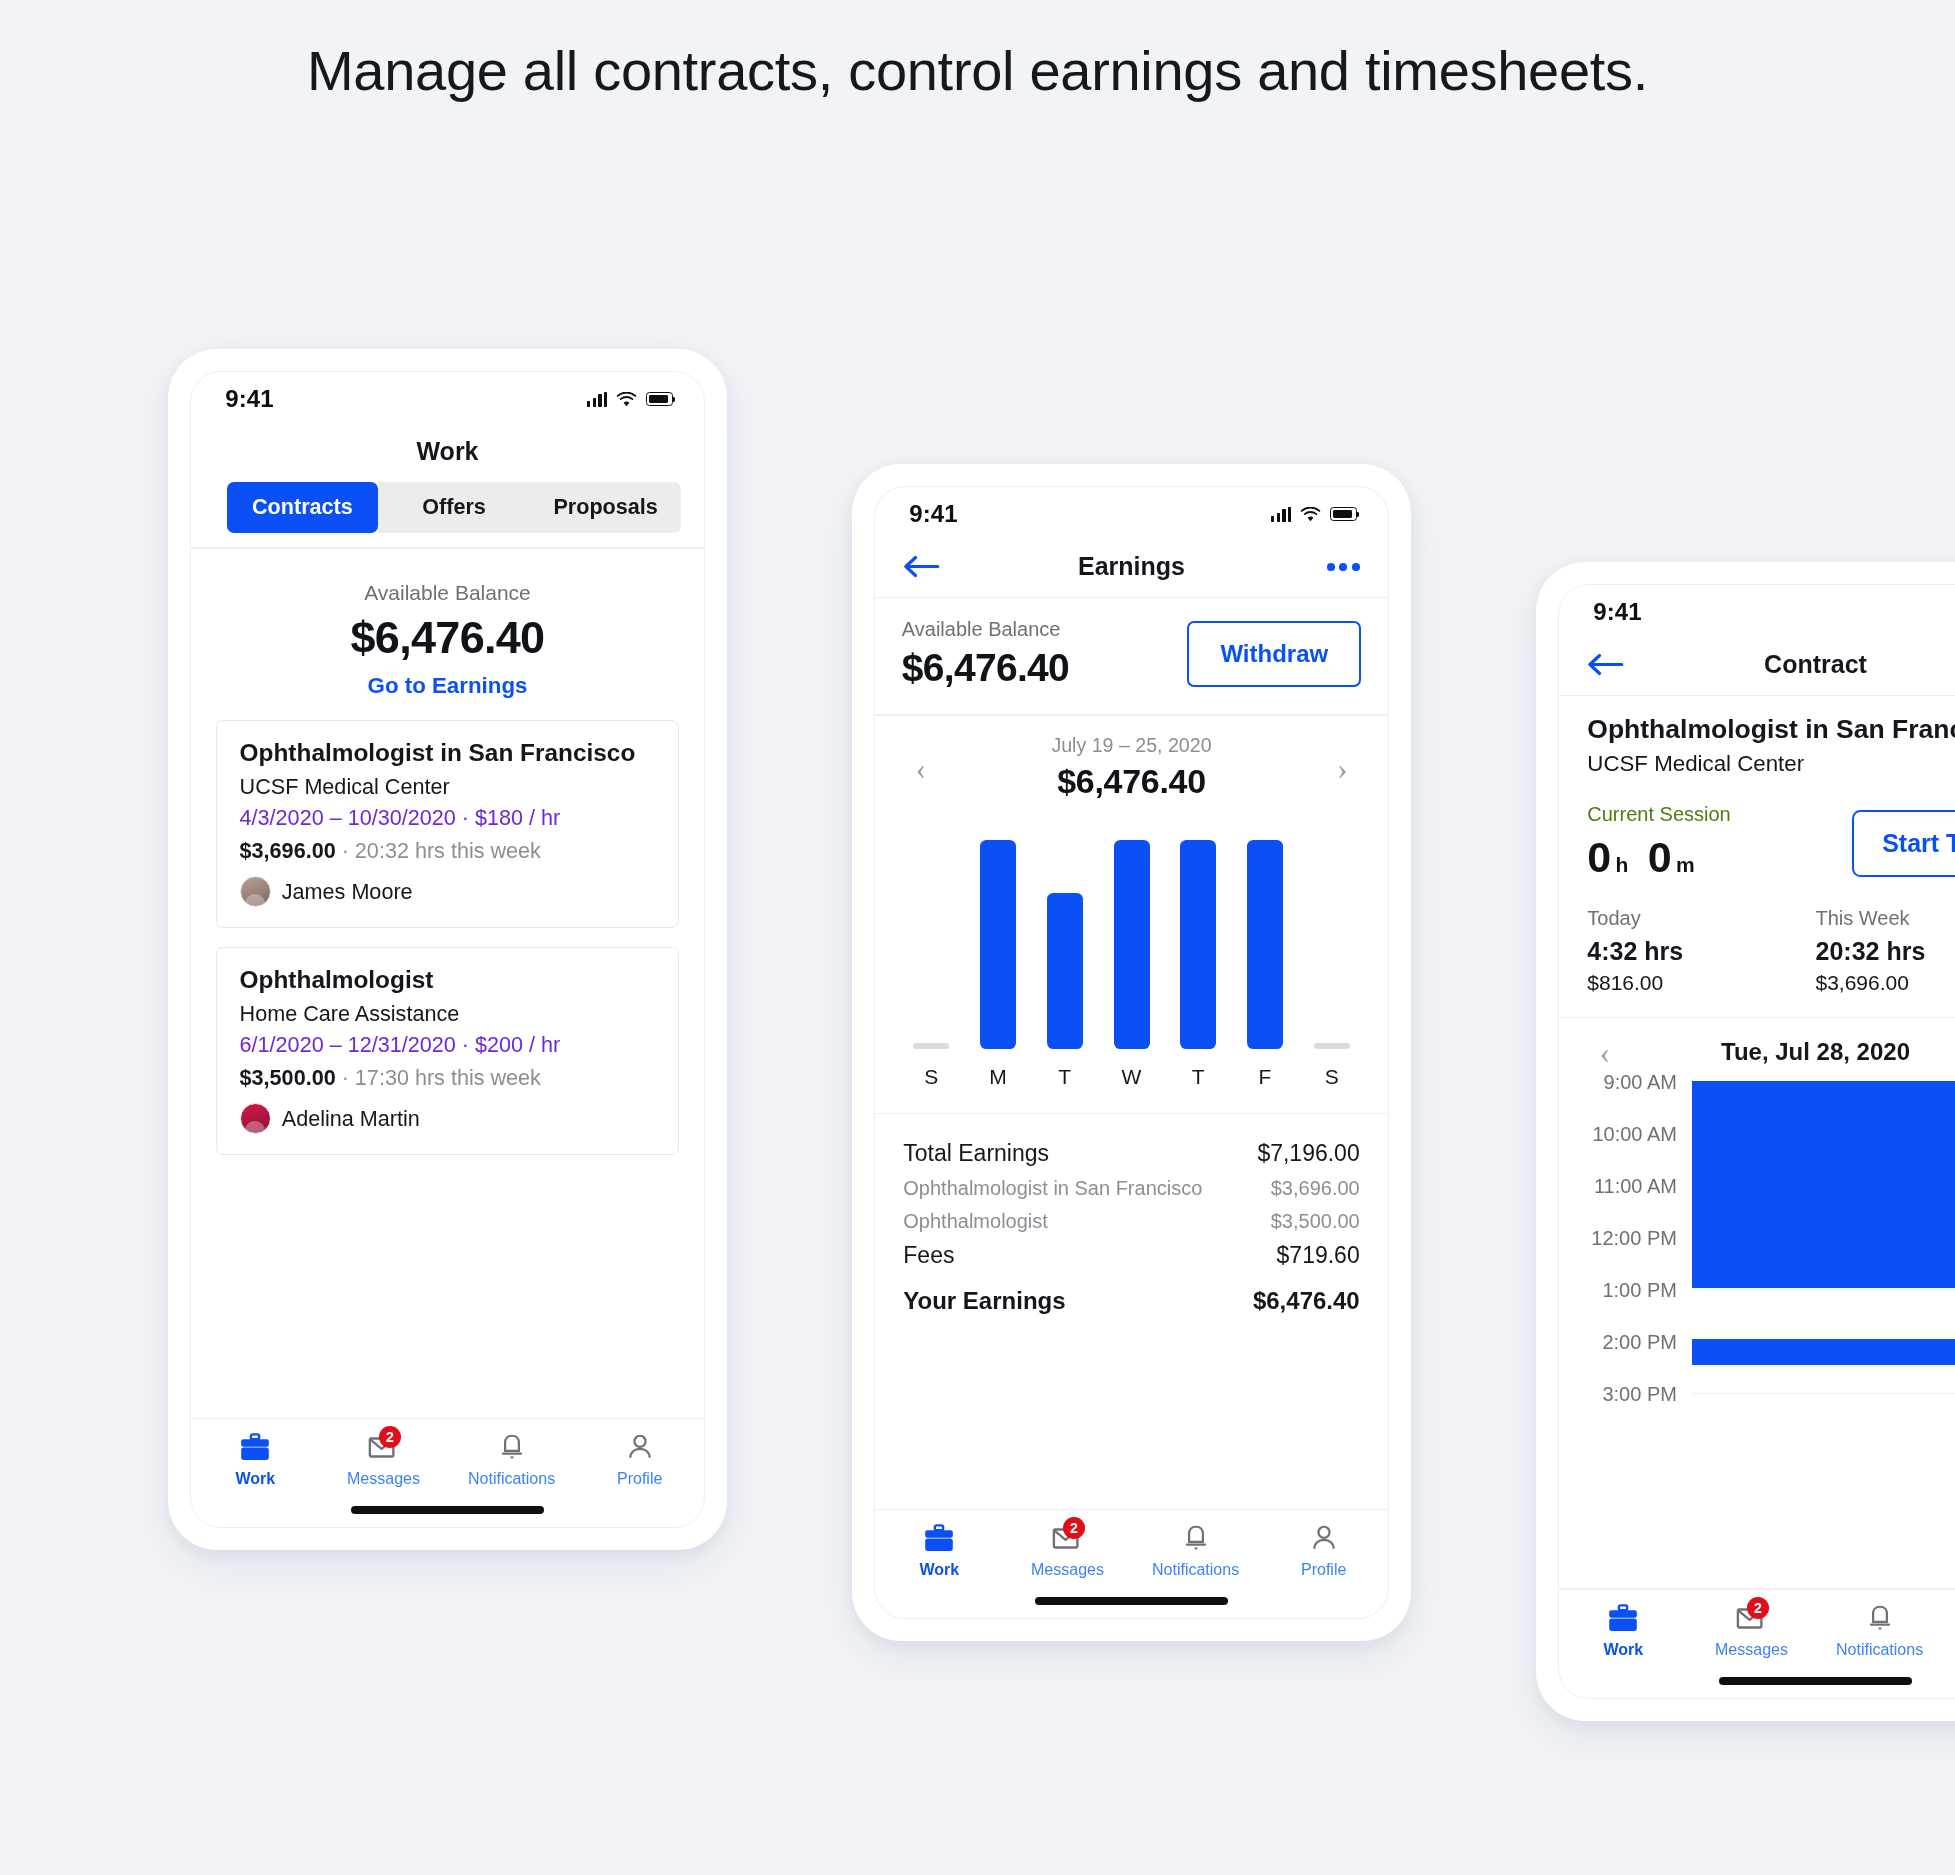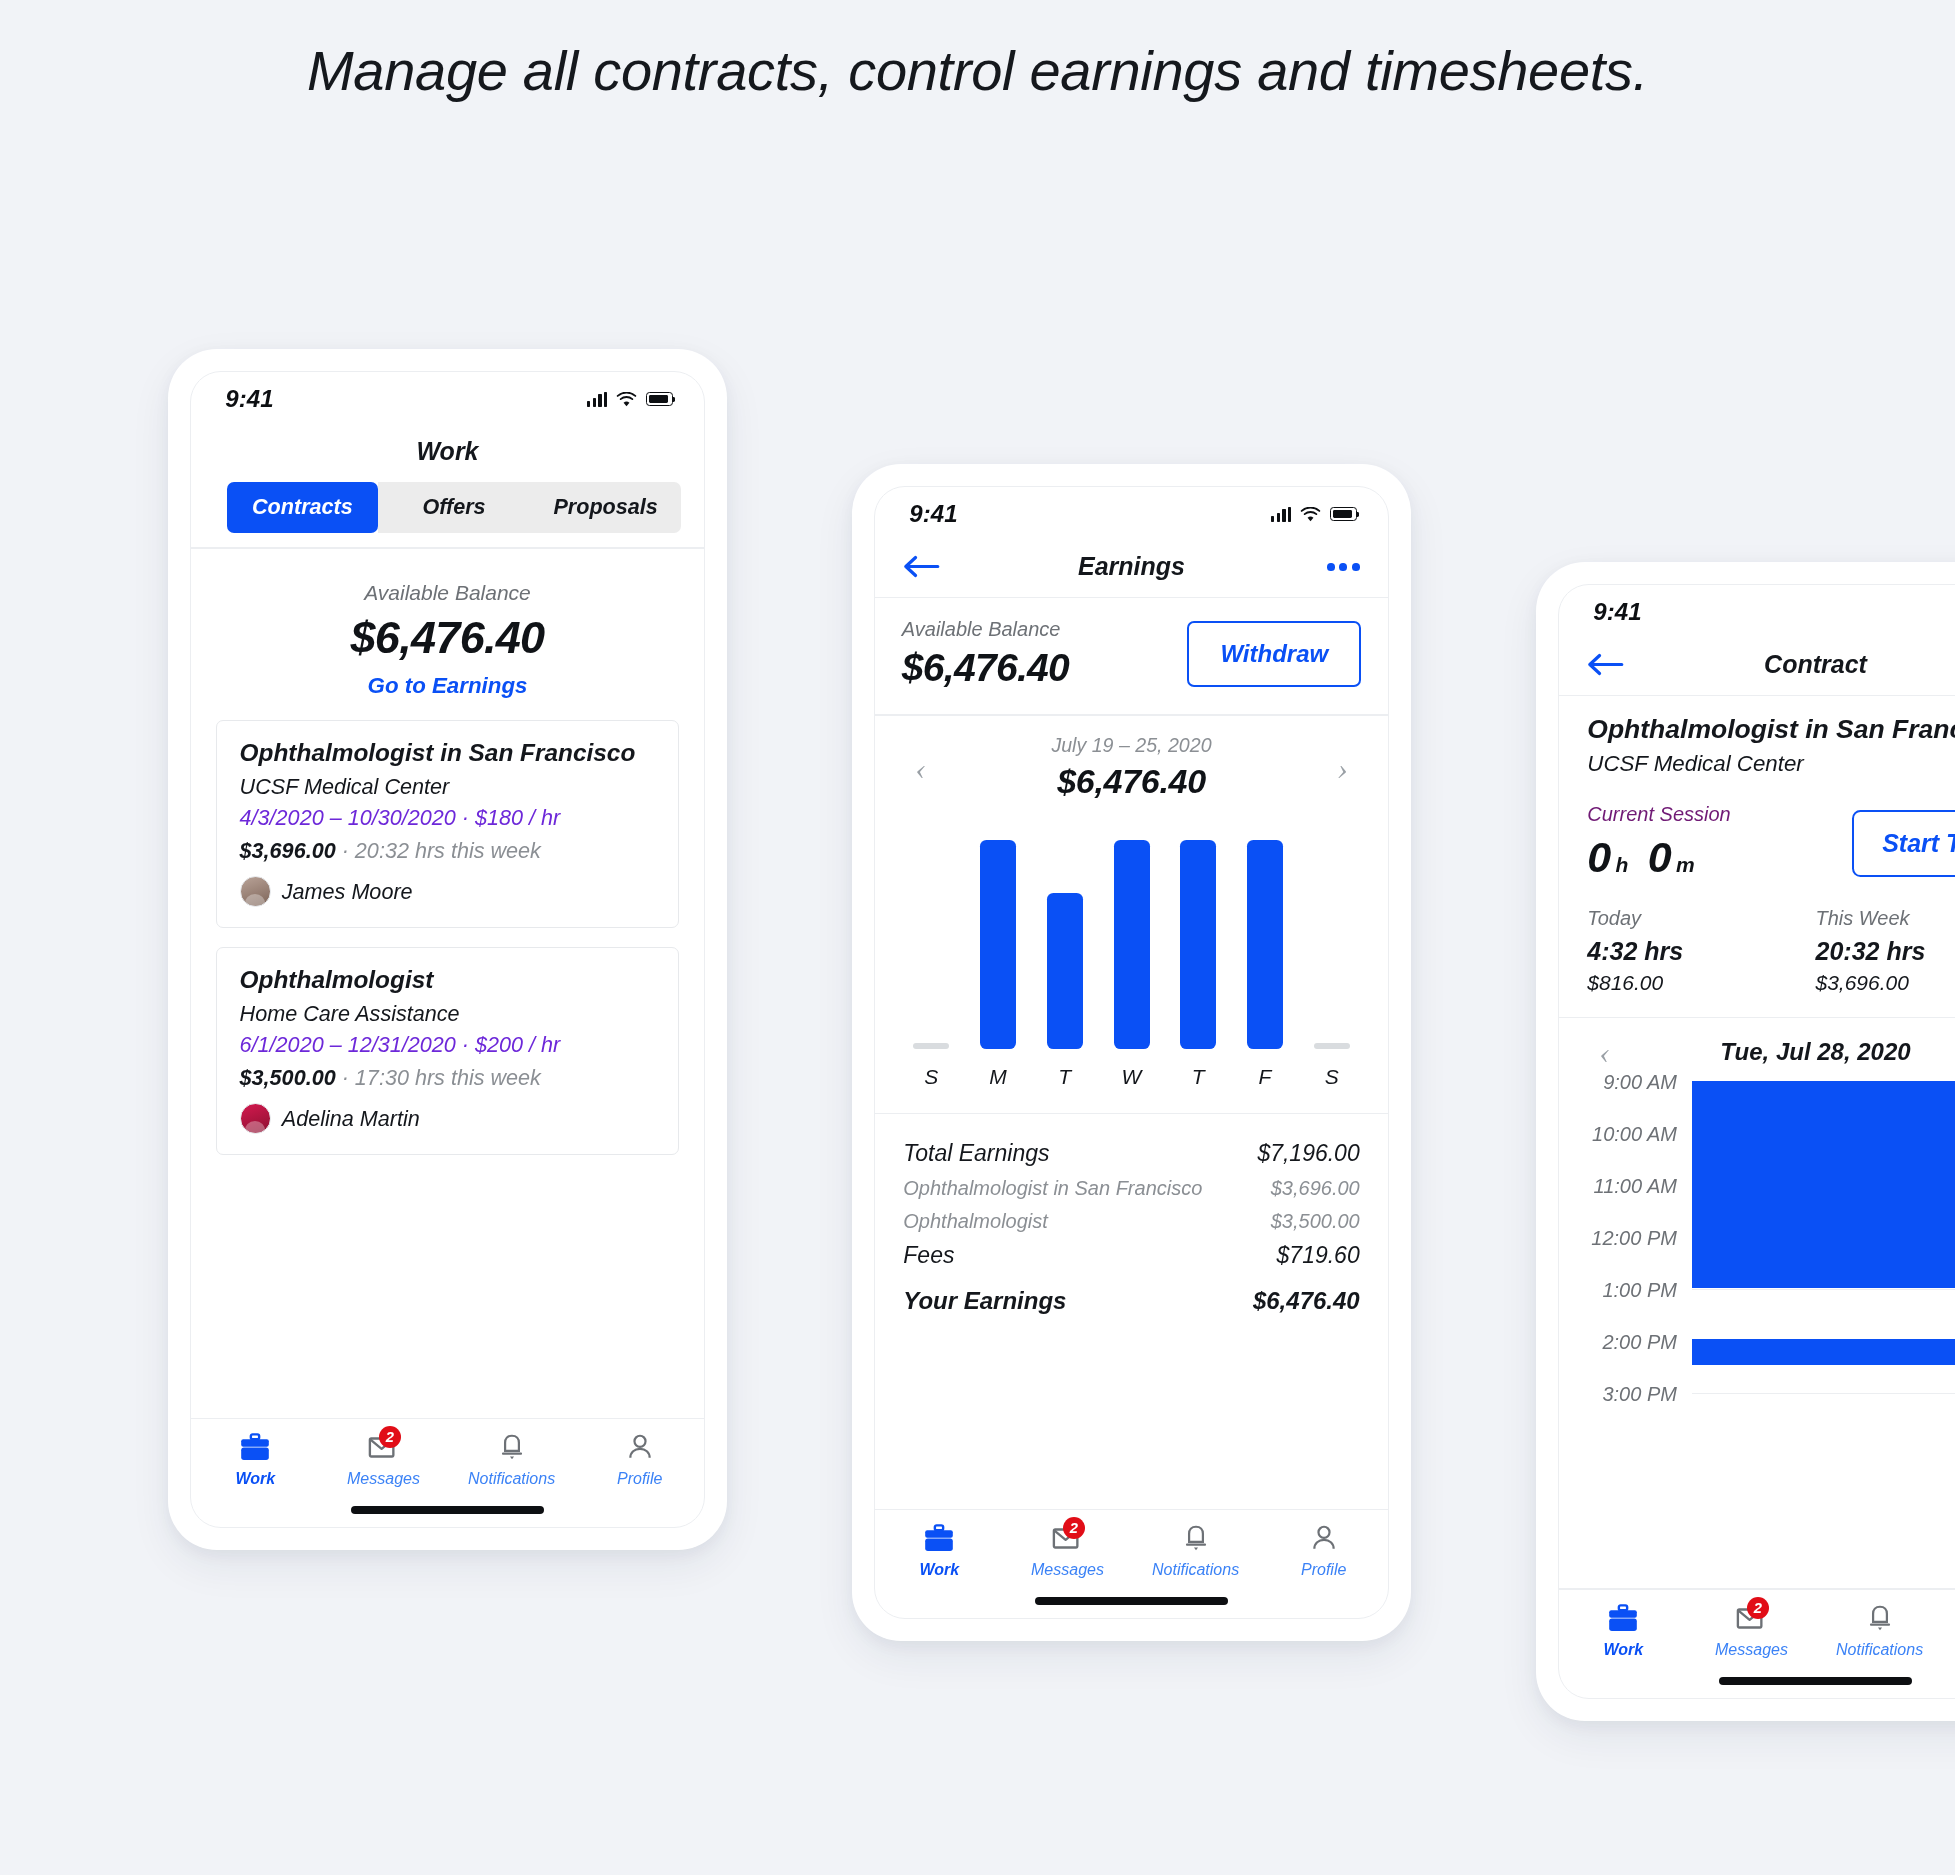--- a/index.html
+++ b/index.html
@@ -2,21 +2,21 @@
 <html style="font-size:11.2px"><head>
 <meta charset="utf-8">
 <style>
   * { box-sizing: border-box; margin: 0; padding: 0; }
   html, body {
     width: 1955px; height: 1876px;
     background: #f1f3f7;
     font-family: "Liberation Sans", sans-serif;
     overflow: hidden;
   }
-  .stage { position: relative; width: 1955px; height: 1752px; font-style: italic; }
+  .stage { position: relative; width: 1955px; height: 1752px; }
 
   
   .headline {
     position: absolute; left: 0; top: 35px; width: 1955px;
     text-align: center;
     font-size: 56px; line-height: 1.28; font-weight: 400;
     color: #15181d; letter-spacing: -0.3px;
   }
 
   
@@ -185,21 +185,21 @@
   .erow.sub .k, .erow.sub .v { font-size: 20px; color: #8b8f94; }
   .erow.fee .k, .erow.fee .v { font-size: 23px; color: #14171c; }
   .erow.total .k, .erow.total .v { font-size: 24px; color: #14171c; font-weight: 700; }
   .erow.total { padding-top: 12.6px; }
 
   
   .cd-head { padding: 18px 28px 0 28px; }
   .cd-title { font-size: 26.5px; font-weight: 700; color: #14171c; white-space: nowrap; margin-bottom: 5.6px; }
   .cd-org { font-size: 22.3px; color: #14171c; }
   .cd-session { display:flex; align-items:flex-start; justify-content:space-between; padding: 26.5px 28px 0 28px; }
-  .cs-label { font-size: 20px; color: #701a75; margin-bottom: 7px; }
+  .cs-label { font-size: 20px; color: #4d7c0f; margin-bottom: 7px; }
   .cs-time { font-size: 43px; font-weight: 700; color: #101317; display: flex; align-items: baseline; gap: 4.2px; }
   .cs-time small { font-size: 21px; font-weight: 700; margin-right: 15.4px; }
   .start-btn {
     border: 2.1px solid #0a50f5; border-radius: 8.4px;
     color: #0a50f5; font-size: 25px; font-weight: 700;
     padding: 17px 28px; white-space: nowrap;
     margin-top: 7px;
   }
   .cd-stats { display: flex; padding: 25px 28px 22.3px 28px; }
   .cd-stat { flex: 1; }

